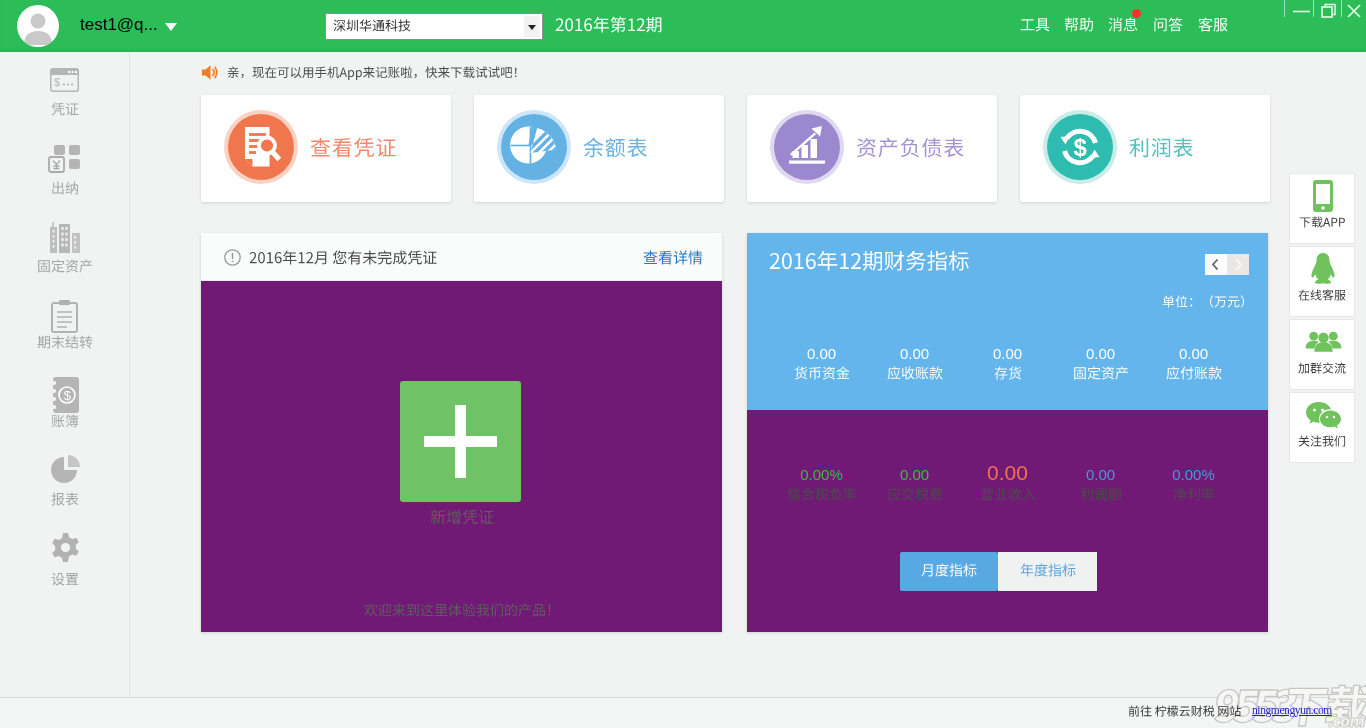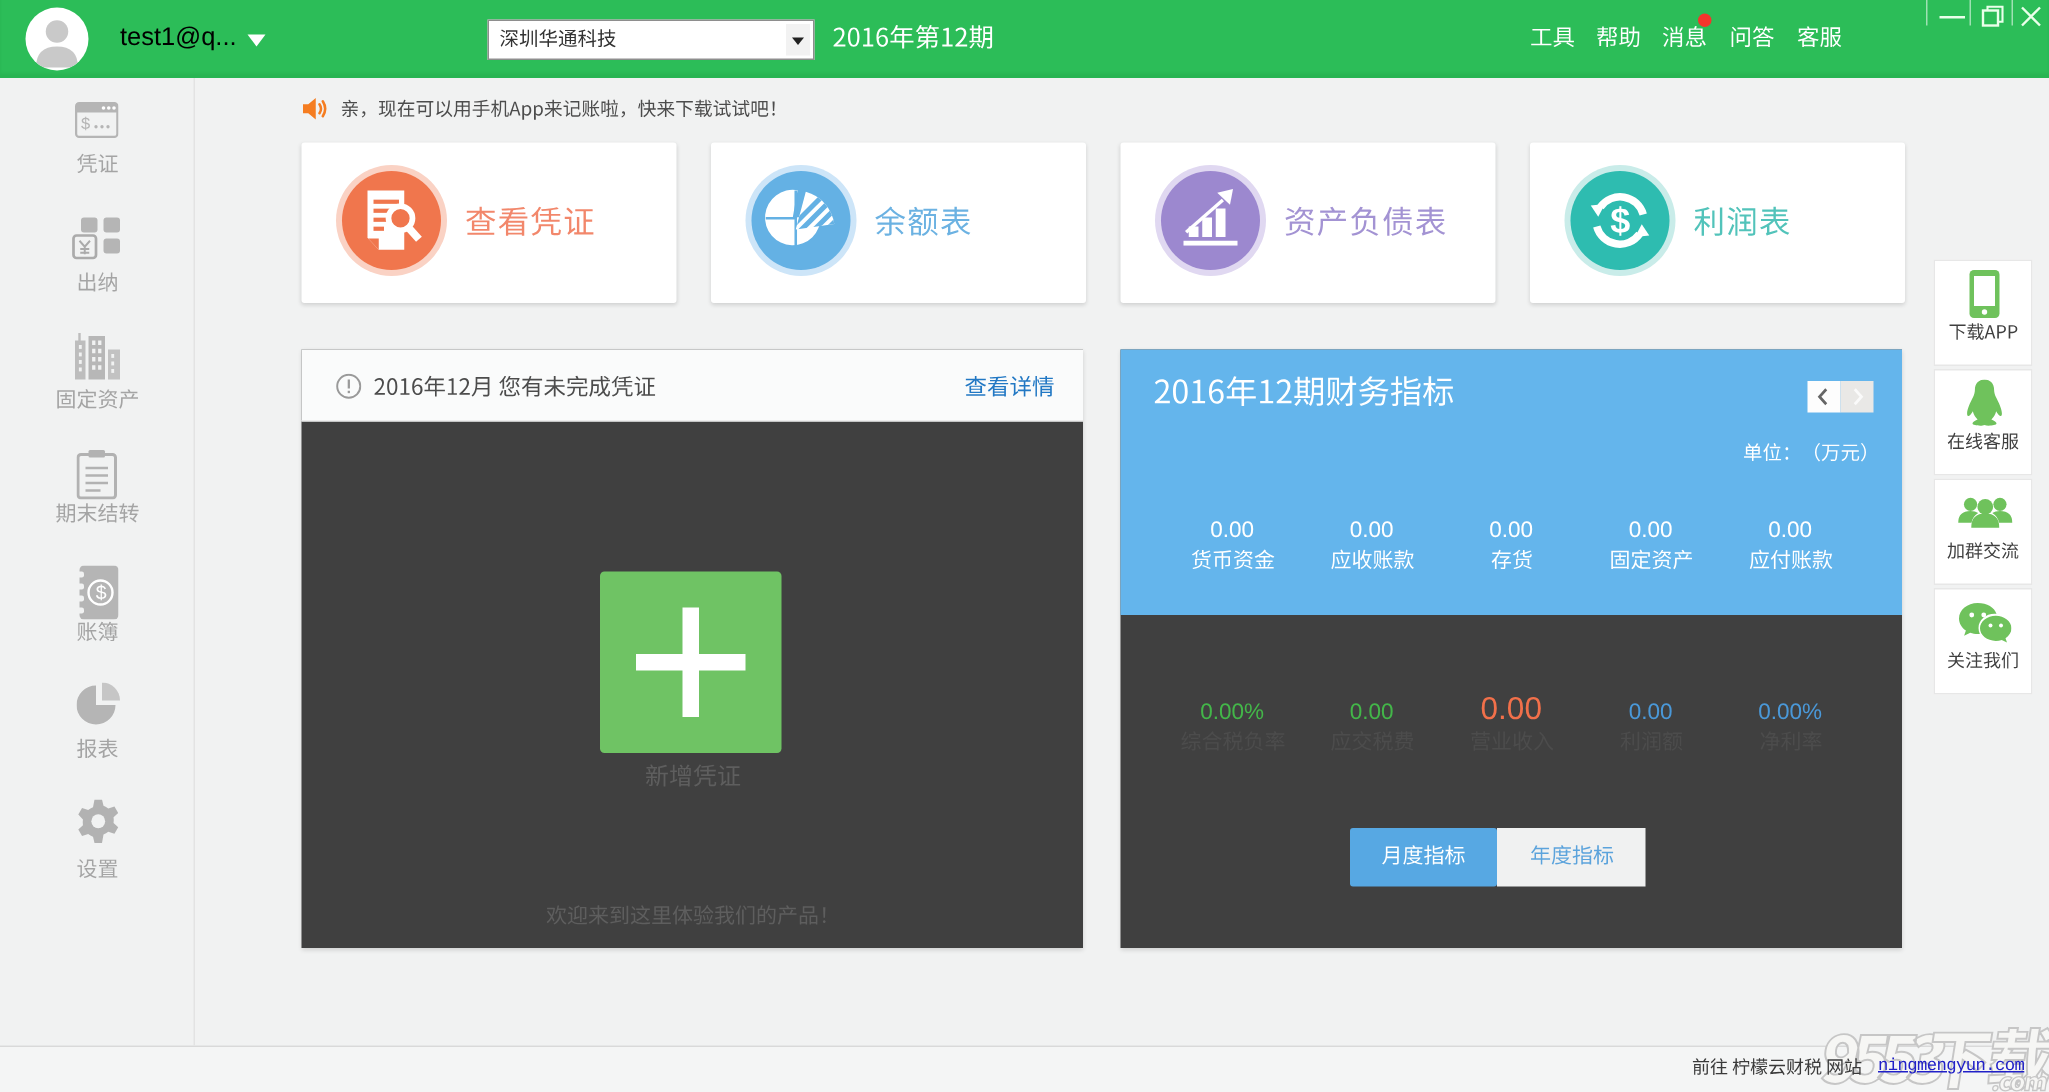--- a/index.html
+++ b/index.html
@@ -16,21 +16,21 @@
 .period{position:absolute;left:555px;top:16px}
 .mi{position:absolute;top:17px}
 .dot{position:absolute;left:1132px;top:9px;width:9px;height:9px;border-radius:50%;background:#f5352c}
 .winsep{position:absolute;top:0;width:1px;height:17px;background:rgba(255,255,255,.55)}
 .sidebar{position:absolute;left:0;top:52px;width:130px;height:645px;border-right:1px solid #e3e3e3}
 .si{position:absolute;width:130px;text-align:center}
 .si svg,.ctr svg{display:inline-block}
 .card{position:absolute;top:95px;width:250px;height:107px;background:#fff;border-radius:2px;box-shadow:0 1px 3px rgba(0,0,0,.14)}
 .cir{position:absolute;left:27px;top:19px;width:66px;height:66px;border-radius:50%}
 .clab{position:absolute;left:109px;top:42px}
-.panel{position:absolute;top:233px;width:521px;height:399px;background:#404040;box-shadow:0 1px 3px rgba(0,0,0,.14)}
+.panel{position:absolute;top:233px;width:521px;height:399px;background:#701a75;box-shadow:0 1px 3px rgba(0,0,0,.14)}
 </style></head><body>
 <div class="topbar">
  <div class="avatar">
       <svg width="42" height="42">
         <circle cx="21" cy="16" r="7.5" fill="#c9c9c9"></circle>
         <path d="M7 40 Q7 26 21 26 Q35 26 35 40 Z" fill="#c9c9c9"></path>
       </svg>
     </div>
  <div class="uname">test1@q...</div>
  <div class="caret"></div>
@@ -450,21 +450,21 @@
       <path transform="translate(12,38)" stroke-width="1.3" d="M11.5 0.6C18 0.6 24.1 -4.8 24.1 -16.4C24.1 -28 18.2 -32.6 12.2 -32.6C6.4 -32.6 1.6 -28.6 1.6 -21.8C1.6 -14.9 5.6 -11.7 11 -11.7C12.9 -11.7 15.5 -12.9 17.1 -14.8C16.8 -7.9 14.2 -5.6 11 -5.6C9.2 -5.6 7.2 -6.6 6.1 -7.8L2.1 -3.2C4.1 -1.2 7.2 0.6 11.5 0.6ZM16.9 -20.1C15.7 -17.9 14 -17.1 12.5 -17.1C10.3 -17.1 8.6 -18.3 8.6 -21.8C8.6 -25.5 10.3 -26.9 12.3 -26.9C14.3 -26.9 16.3 -25.4 16.9 -20.1ZM31.4 0.6C37.6 0.6 43 -3.6 43 -10.8C43 -17.7 38.5 -20.9 33 -20.9C31.8 -20.9 30.9 -20.7 29.7 -20.2L30.2 -25.6L41.6 -25.6L41.6 -32L23.6 -32L22.8 -16.2L26.2 -14C28 -15.2 28.9 -15.5 30.7 -15.5C33.4 -15.5 35.4 -13.8 35.4 -10.6C35.4 -7.3 33.4 -5.6 30.3 -5.6C27.8 -5.6 25.6 -6.9 23.7 -8.6L20.3 -3.8C22.8 -1.3 26.3 0.6 31.4 0.6ZM50.6 0.6C56.8 0.6 62.2 -3.6 62.2 -10.8C62.2 -17.7 57.6 -20.9 52.2 -20.9C51 -20.9 50.1 -20.7 48.9 -20.2L49.4 -25.6L60.8 -25.6L60.8 -32L42.8 -32L42 -16.2L45.3 -14C47.2 -15.2 48.1 -15.5 49.9 -15.5C52.6 -15.5 54.5 -13.8 54.5 -10.6C54.5 -7.3 52.6 -5.6 49.5 -5.6C47 -5.6 44.7 -6.9 42.9 -8.6L39.4 -3.8C42 -1.3 45.5 0.6 50.6 0.6ZM69.6 0.6C75.9 0.6 81.4 -2.8 81.4 -8.7C81.4 -12.9 78.8 -15.4 75.2 -16.5L75.2 -16.7C78.6 -18.1 80.4 -20.6 80.4 -23.8C80.4 -29.5 76 -32.6 69.4 -32.6C65.6 -32.6 62.4 -31.1 59.5 -28.6L63.3 -24C65.3 -25.7 66.9 -26.6 69 -26.6C71.4 -26.6 72.7 -25.4 72.7 -23.2C72.7 -20.7 71 -19 65.5 -19L65.5 -13.6C72.2 -13.6 73.7 -12 73.7 -9.2C73.7 -6.8 71.8 -5.6 68.8 -5.6C66.3 -5.6 64.1 -6.9 62.1 -8.7L58.6 -3.9C60.9 -1.2 64.5 0.6 69.6 0.6Z"></path>
       <path transform="translate(82,38)" stroke-width="1.3" d="M2.1 -33.6L2.1 -27.3L17.2 -27.3L17.2 4L24 4L24 -15.4C28 -12.9 32.5 -10 34.7 -7.9L39.4 -13.6C36.2 -16.3 29.5 -20 25 -22.2L24 -21L24 -27.3L40.9 -27.3L40.9 -33.6ZM43.1 -5.2L43.6 0.3L53.6 -0.5L53.6 3.9L59.4 3.9L59.4 -0.9L64.3 -1.4C63.7 -0.9 63 -0.3 62.2 0.2C63.7 1.3 65.5 3.1 66.4 4.5C68 3.2 69.6 1.7 71.1 0.2C72.5 2.4 74.3 3.7 76.6 3.7C80.5 3.7 82.2 2 83.1 -4.9C81.6 -5.5 79.6 -6.8 78.4 -8.2C78.2 -4 77.8 -2.3 77.1 -2.3C76.3 -2.3 75.6 -3.3 75 -5C77.7 -9.2 79.7 -14.1 81.3 -19.7L75.8 -21.2C75.1 -18.4 74.2 -15.9 73.1 -13.5C72.8 -16.3 72.5 -19.5 72.3 -22.9L82.3 -22.9L82.3 -27.6L77.7 -27.6L82.1 -30.5C81.1 -32.2 78.9 -34.8 77.2 -36.6L72.6 -33.8C74.2 -31.9 76.2 -29.4 77.1 -27.6L72.1 -27.6C72.1 -30.6 72.1 -33.7 72.2 -36.7L66.1 -36.7C66.1 -33.7 66.1 -30.6 66.2 -27.6L57.5 -27.6L57.5 -29.5L64.3 -29.5L64.3 -34.1L57.5 -34.1L57.5 -36.7L51.6 -36.7L51.6 -34.1L44.9 -34.1L44.9 -29.5L51.6 -29.5L51.6 -27.6L42.8 -27.6L42.8 -22.9L49.9 -22.9C49.6 -22 49.2 -21 48.8 -20.2L43.3 -20.2L43.3 -15.4L46.3 -15.4L45.6 -14.4C44.8 -13.2 44.1 -12.5 43.2 -12.3C43.9 -10.8 44.8 -8 45.1 -6.9C45.5 -7.4 47.2 -7.6 48.8 -7.6L53.6 -7.6L53.6 -5.7ZM53.6 -14.7L53.6 -12.7L50.7 -12.7C51.3 -13.5 51.9 -14.4 52.5 -15.4L65.2 -15.4L65.2 -20.2L55.3 -20.2L56.2 -22L52.9 -22.9L66.4 -22.9C66.7 -16.4 67.4 -10.4 68.6 -5.8C67.6 -4.6 66.5 -3.4 65.4 -2.3L65.4 -6.4L59.4 -6.1L59.4 -7.6L64.8 -7.6L64.9 -12.7L59.4 -12.7L59.4 -14.7Z"></path>
       <path transform="translate(128,43)" stroke-width="0.9" d="M2.8 0.2C3.8 0.2 4.5 -0.6 4.5 -1.6C4.5 -2.5 3.8 -3.3 2.8 -3.3C1.8 -3.3 1.1 -2.5 1.1 -1.6C1.1 -0.6 1.8 0.2 2.8 0.2ZM9.8 0.2C10.7 0.2 11.9 -0.1 12.8 -0.8L11.7 -2.7C11.2 -2.4 10.7 -2.1 10.1 -2.1C9 -2.1 8.2 -3 8.2 -4.6C8.2 -6.1 9 -7 10.2 -7C10.6 -7 11 -6.9 11.4 -6.5L12.7 -8.4C12 -8.9 11.1 -9.3 10 -9.3C7.5 -9.3 5.3 -7.6 5.3 -4.6C5.3 -1.5 7.2 0.2 9.8 0.2ZM17.3 0.2C19.6 0.2 21.8 -1.5 21.8 -4.6C21.8 -7.6 19.6 -9.3 17.3 -9.3C15 -9.3 12.8 -7.6 12.8 -4.6C12.8 -1.5 15 0.2 17.3 0.2ZM17.3 -2.1C16.2 -2.1 15.8 -3 15.8 -4.6C15.8 -6.1 16.2 -7 17.3 -7C18.4 -7 18.8 -6.1 18.8 -4.6C18.8 -3 18.4 -2.1 17.3 -2.1ZM22.6 0L25.4 0L25.4 -6.1C25.9 -6.6 26.4 -6.9 26.8 -6.9C27.6 -6.9 27.9 -6.5 27.9 -5.3L27.9 0L30.7 0L30.7 -6.1C31.3 -6.6 31.8 -6.9 32.2 -6.9C32.9 -6.9 33.2 -6.5 33.2 -5.3L33.2 0L36.1 0L36.1 -5.6C36.1 -7.9 35.2 -9.3 33.2 -9.3C32 -9.3 31.2 -8.6 30.4 -7.8C29.9 -8.8 29.2 -9.3 27.9 -9.3C26.7 -9.3 25.9 -8.7 25.1 -8L25.1 -8L24.9 -9.1L22.6 -9.1Z"></path>
     </g>
   </svg>
 <div class="abs" style="left:1128px;top:705px">
     <svg width="114" height="14" viewBox="0 0 114 14">
       <path fill="#3a3a3a" transform="translate(0,10.6)" d="M7.2 -6.2L7.2 -1.2L8.1 -1.2L8.1 -6.2ZM9.7 -6.5L9.7 -0.2C9.7 0 9.6 0.1 9.4 0.1C9.2 0.1 8.6 0.1 7.8 0C8 0.3 8.1 0.7 8.2 0.9C9.1 0.9 9.7 0.9 10.1 0.8C10.4 0.6 10.6 0.4 10.6 -0.2L10.6 -6.5ZM8.7 -10.1C8.4 -9.6 8 -8.8 7.5 -8.2L3.9 -8.2L4.5 -8.4C4.3 -8.9 3.8 -9.6 3.3 -10.1L2.5 -9.8C2.9 -9.3 3.4 -8.7 3.6 -8.2L0.6 -8.2L0.6 -7.4L11.4 -7.4L11.4 -8.2L8.6 -8.2C8.9 -8.7 9.3 -9.3 9.6 -9.8ZM4.9 -3.6L4.9 -2.4L2.2 -2.4L2.2 -3.6ZM4.9 -4.3L2.2 -4.3L2.2 -5.5L4.9 -5.5ZM1.4 -6.3L1.4 0.9L2.2 0.9L2.2 -1.7L4.9 -1.7L4.9 -0.1C4.9 0.1 4.9 0.1 4.7 0.1C4.5 0.1 4 0.1 3.4 0.1C3.5 0.3 3.6 0.7 3.7 0.9C4.5 0.9 5 0.9 5.4 0.8C5.7 0.6 5.8 0.4 5.8 -0.1L5.8 -6.3ZM15 -10.1C14.5 -9.2 13.5 -8.2 12.5 -7.6C12.7 -7.4 12.9 -7 13 -6.8C14.1 -7.6 15.2 -8.7 15.8 -9.7ZM18.6 -9.8C19 -9.2 19.4 -8.4 19.6 -7.8L20.4 -8.2C20.3 -8.7 19.8 -9.5 19.4 -10.1ZM15.2 -7.4C14.6 -6.1 13.4 -4.9 12.4 -4.1C12.5 -3.9 12.8 -3.4 12.9 -3.2C13.3 -3.6 13.7 -4 14.1 -4.5L14.1 1L15 1L15 -5.6C15.4 -6.1 15.8 -6.6 16 -7.1ZM16.2 -7.8L16.2 -6.9L19.2 -6.9L19.2 -4.2L16.6 -4.2L16.6 -3.4L19.2 -3.4L19.2 -0.3L15.8 -0.3L15.8 0.6L23.5 0.6L23.5 -0.3L20.2 -0.3L20.2 -3.4L22.8 -3.4L22.8 -4.2L20.2 -4.2L20.2 -6.9L23.2 -6.9L23.2 -7.8ZM31.5 -5.4L31.5 -4.6L34.5 -4.6L34.5 -0.1C34.5 0 34.4 0.1 34.2 0.1C34.1 0.1 33.5 0.1 32.9 0.1C33 0.3 33.1 0.7 33.2 0.9C34 0.9 34.5 0.9 34.9 0.8C35.3 0.6 35.4 0.4 35.4 -0.1L35.4 -4.6L38.2 -4.6L38.2 -5.4ZM34 -9.9C34.3 -9.4 34.6 -8.7 34.7 -8.3L31.5 -8.3L31.5 -6L32.4 -6L32.4 -7.5L37.3 -7.5L37.3 -6L38.1 -6L38.1 -8.3L34.8 -8.3L35.5 -8.5C35.4 -9 35.1 -9.6 34.8 -10.1ZM29 -10.1L29 -7.8L27.3 -7.8L27.3 -6.9L29 -6.9C28.6 -5.3 27.9 -3.4 27.1 -2.4C27.2 -2.1 27.5 -1.8 27.6 -1.5C28.1 -2.3 28.6 -3.5 29 -4.7L29 0.9L29.9 0.9L29.9 -5.3C30.2 -4.7 30.6 -4 30.7 -3.6L31.3 -4.3C31.1 -4.6 30.2 -6 29.9 -6.4L29.9 -6.9L31.1 -6.9L31.1 -7.8L29.9 -7.8L29.9 -10.1ZM44.3 -6.1L44.3 -5.6L48.5 -5.6L48.5 -6.1ZM43 -7.5L43 -5.7L43.8 -5.7L43.8 -6.8L49.2 -6.8L49.2 -5.7L49.9 -5.7L49.9 -7.5ZM42.9 -4.9L42.9 -4.3L45.4 -4.3C44.7 -3.8 43.7 -3.5 42.8 -3.3C42.9 -3.1 43.1 -2.8 43.2 -2.7C43.9 -2.9 44.6 -3.2 45.3 -3.5C45.5 -3.4 45.6 -3.2 45.7 -3.1C45 -2.6 43.7 -2.1 42.7 -1.8C42.9 -1.7 43 -1.4 43.1 -1.2C44.1 -1.5 45.3 -2.1 46.1 -2.6C46.2 -2.5 46.2 -2.3 46.3 -2.1C45.4 -1.3 43.7 -0.5 42.3 -0.2C42.4 -0 42.6 0.3 42.7 0.4C44 0.1 45.5 -0.7 46.5 -1.5C46.6 -0.8 46.5 -0.2 46.2 0C46 0.2 45.8 0.2 45.6 0.2C45.4 0.2 45.1 0.2 44.7 0.2C44.9 0.4 44.9 0.7 45 0.9C45.2 0.9 45.5 0.9 45.7 0.9C46.2 0.9 46.5 0.9 46.8 0.6C47.3 0.2 47.5 -0.9 47.1 -2.1L47.7 -2.3C48.1 -1.1 48.7 -0 49.6 0.5C49.8 0.3 50 0 50.2 -0.1C49.3 -0.6 48.7 -1.5 48.4 -2.6C48.9 -2.9 49.3 -3.1 49.7 -3.4L49.2 -4C48.6 -3.6 47.7 -3 46.9 -2.7C46.6 -3.1 46.3 -3.5 45.9 -3.9C46.1 -4 46.3 -4.1 46.4 -4.3L50.1 -4.3L50.1 -4.9ZM47.3 -10.1L47.3 -9.2L45.4 -9.2L45.4 -10.1L44.6 -10.1L44.6 -9.2L42.9 -9.2L42.9 -8.5L44.6 -8.5L44.6 -7.7L45.4 -7.7L45.4 -8.5L47.3 -8.5L47.3 -7.7L48.1 -7.7L48.1 -8.5L50.1 -8.5L50.1 -9.2L48.1 -9.2L48.1 -10.1ZM40.7 -10.1L40.7 -7.5L39.3 -7.5L39.3 -6.7L40.6 -6.7C40.4 -5.1 39.7 -3.1 39.1 -2.1C39.2 -1.9 39.4 -1.5 39.6 -1.3C40 -2 40.4 -3 40.7 -4.2L40.7 0.9L41.5 0.9L41.5 -5.1C41.8 -4.5 42.1 -3.9 42.3 -3.5L42.8 -4.2C42.6 -4.5 41.7 -5.9 41.5 -6.3L41.5 -6.7L42.6 -6.7L42.6 -7.5L41.5 -7.5L41.5 -10.1ZM52.7 -9.1L52.7 -8.2L60.8 -8.2L60.8 -9.1ZM52.4 0.5C52.9 0.3 53.6 0.3 60.2 -0.3C60.5 0.2 60.7 0.6 60.9 1L61.8 0.5C61.2 -0.6 60 -2.4 58.9 -3.7L58.1 -3.3C58.6 -2.7 59.1 -1.9 59.6 -1.1L53.6 -0.7C54.6 -1.8 55.5 -3.3 56.3 -4.8L62 -4.8L62 -5.7L51.4 -5.7L51.4 -4.8L55.1 -4.8C54.3 -3.3 53.3 -1.8 53 -1.4C52.6 -0.9 52.3 -0.6 52 -0.5C52.2 -0.2 52.3 0.3 52.4 0.5ZM65.4 -8L65.4 -4.6C65.4 -3 65.2 -0.8 63.1 0.3C63.3 0.5 63.5 0.8 63.6 0.9C65.9 -0.4 66.2 -2.7 66.2 -4.5L66.2 -8ZM65.9 -1.5C66.5 -0.9 67.1 0.1 67.5 0.6L68.1 0.1C67.8 -0.5 67.1 -1.3 66.5 -2ZM63.7 -9.5L63.7 -2.1L64.5 -2.1L64.5 -8.8L67 -8.8L67 -2.2L67.8 -2.2L67.8 -9.5ZM71.8 -10.1L71.8 -7.7L68.3 -7.7L68.3 -6.9L71.5 -6.9C70.7 -4.7 69.4 -2.5 68 -1.4C68.2 -1.2 68.5 -0.9 68.6 -0.7C69.8 -1.8 71 -3.5 71.8 -5.3L71.8 -0.2C71.8 -0 71.7 0 71.6 0C71.4 0 70.8 0 70.1 0C70.2 0.3 70.4 0.7 70.5 0.9C71.3 0.9 71.9 0.9 72.2 0.8C72.6 0.6 72.7 0.3 72.7 -0.2L72.7 -6.9L74.1 -6.9L74.1 -7.7L72.7 -7.7L72.7 -10.1ZM80.9 -6.9L84.7 -6.9L84.7 -4.7L80.9 -4.7ZM80.1 -7.7L80.1 -3.9L81.4 -3.9C81.2 -2 80.8 -0.5 78.9 0.3C79.1 0.5 79.3 0.8 79.4 1C81.5 0 82 -1.7 82.2 -3.9L83.2 -3.9L83.2 -0.3C83.2 0.5 83.4 0.8 84.3 0.8C84.4 0.8 85.1 0.8 85.3 0.8C86 0.8 86.2 0.4 86.3 -1.2C86.1 -1.2 85.7 -1.4 85.5 -1.5C85.5 -0.2 85.5 0 85.2 0C85 0 84.5 0 84.4 0C84.1 0 84.1 -0 84.1 -0.3L84.1 -3.9L85.6 -3.9L85.6 -7.7L84.3 -7.7C84.6 -8.3 85 -9.1 85.3 -9.8L84.4 -10.1C84.1 -9.4 83.7 -8.4 83.4 -7.7L81.7 -7.7L82.4 -8C82.2 -8.6 81.7 -9.4 81.3 -10L80.5 -9.7C80.9 -9.1 81.4 -8.2 81.5 -7.7ZM79.1 -10C78.2 -9.6 76.6 -9.3 75.3 -9C75.4 -8.8 75.6 -8.5 75.6 -8.3C76.1 -8.4 76.7 -8.5 77.2 -8.6L77.2 -6.6L75.3 -6.6L75.3 -5.8L77.1 -5.8C76.6 -4.4 75.8 -2.9 75 -2C75.2 -1.8 75.4 -1.4 75.5 -1.2C76.1 -1.9 76.7 -3.1 77.2 -4.3L77.2 1L78.1 1L78.1 -4.6C78.5 -4.1 79 -3.4 79.2 -3.1L79.8 -3.8C79.5 -4.1 78.4 -5.2 78.1 -5.5L78.1 -5.8L79.7 -5.8L79.7 -6.6L78.1 -6.6L78.1 -8.8C78.7 -8.9 79.2 -9.1 79.6 -9.3ZM91.7 -6.4C92.2 -5.8 92.8 -5 93.4 -4.2C92.9 -2.9 92.3 -1.9 91.4 -1.1C91.6 -0.9 92 -0.7 92.1 -0.6C92.9 -1.3 93.5 -2.3 93.9 -3.4C94.3 -2.9 94.6 -2.3 94.9 -1.9L95.4 -2.5C95.2 -3 94.7 -3.6 94.3 -4.3C94.6 -5.3 94.8 -6.4 95 -7.6L94.2 -7.7C94.1 -6.8 93.9 -5.9 93.7 -5.1C93.2 -5.8 92.7 -6.4 92.3 -6.9ZM95.2 -6.4C95.7 -5.8 96.3 -5 96.8 -4.2C96.3 -2.9 95.7 -1.8 94.8 -1C95 -0.9 95.4 -0.6 95.5 -0.5C96.3 -1.2 96.9 -2.2 97.3 -3.4C97.8 -2.7 98.1 -2.1 98.3 -1.5L99 -2.1C98.7 -2.7 98.2 -3.5 97.7 -4.3C98 -5.3 98.3 -6.4 98.4 -7.6L97.6 -7.7C97.5 -6.8 97.3 -5.9 97.1 -5.1C96.7 -5.7 96.2 -6.3 95.8 -6.9ZM90.4 -9.4L90.4 0.9L91.3 0.9L91.3 -8.5L99.5 -8.5L99.5 -0.2C99.5 -0 99.4 0 99.1 0C98.9 0.1 98.1 0.1 97.3 0C97.5 0.3 97.6 0.7 97.7 0.9C98.8 0.9 99.4 0.9 99.8 0.8C100.2 0.6 100.4 0.3 100.4 -0.2L100.4 -9.4ZM102.1 -7.8L102.1 -7L106.7 -7L106.7 -7.8ZM102.6 -6.3C102.8 -4.9 103.1 -3.2 103.1 -2L103.9 -2.1C103.8 -3.3 103.6 -5.1 103.3 -6.4ZM103.5 -9.8C103.8 -9.2 104.1 -8.4 104.3 -7.9L105.1 -8.2C105 -8.7 104.6 -9.5 104.3 -10ZM105.3 -6.6C105.2 -5.1 104.9 -3 104.5 -1.7C103.6 -1.5 102.6 -1.3 101.9 -1.1L102.2 -0.2C103.4 -0.6 105.1 -1 106.7 -1.4L106.6 -2.2L105.3 -1.9C105.6 -3.2 105.9 -5 106.2 -6.4ZM107 -4.3L107 0.9L107.9 0.9L107.9 0.4L111.5 0.4L111.5 0.9L112.4 0.9L112.4 -4.3L109.8 -4.3L109.8 -6.7L112.9 -6.7L112.9 -7.6L109.8 -7.6L109.8 -10.1L108.9 -10.1L108.9 -4.3ZM107.9 -0.5L107.9 -3.5L111.5 -3.5L111.5 -0.5Z"></path>
     </svg>
   </div>
-<div class="abs" style="left:1252px;top:704px;font-family:Liberation Mono, monospace;font-size:11.5px;color:#2020c8;text-decoration:underline;letter-spacing:-0.4px">ningmengyun.com</div>
+<div class="abs" style="left:1252px;top:704px;font-family:Liberation Serif, serif;font-size:11.5px;color:#2020c8;text-decoration:underline;letter-spacing:-0.4px">ningmengyun.com</div>
 <style>
 .row{position:absolute;left:28px;width:465px;display:flex}
 .col{flex:1;text-align:center}
 .col svg{display:inline-block}
 .val{font-size:15px;height:21px}
 .val.big{font-size:21px;margin-top:-5px;height:26px}
 .tab1{width:98px;height:39px;background:#57a8e3;border-radius:2px;display:flex;align-items:center;justify-content:center}
 .tab2{width:99px;height:39px;background:#f0f1f1;display:flex;align-items:center;justify-content:center}
 .rbox{position:absolute;left:1289px;width:66px;height:71px;background:#fff;border:1px solid #e7e7e7}
 .ric{position:absolute}

